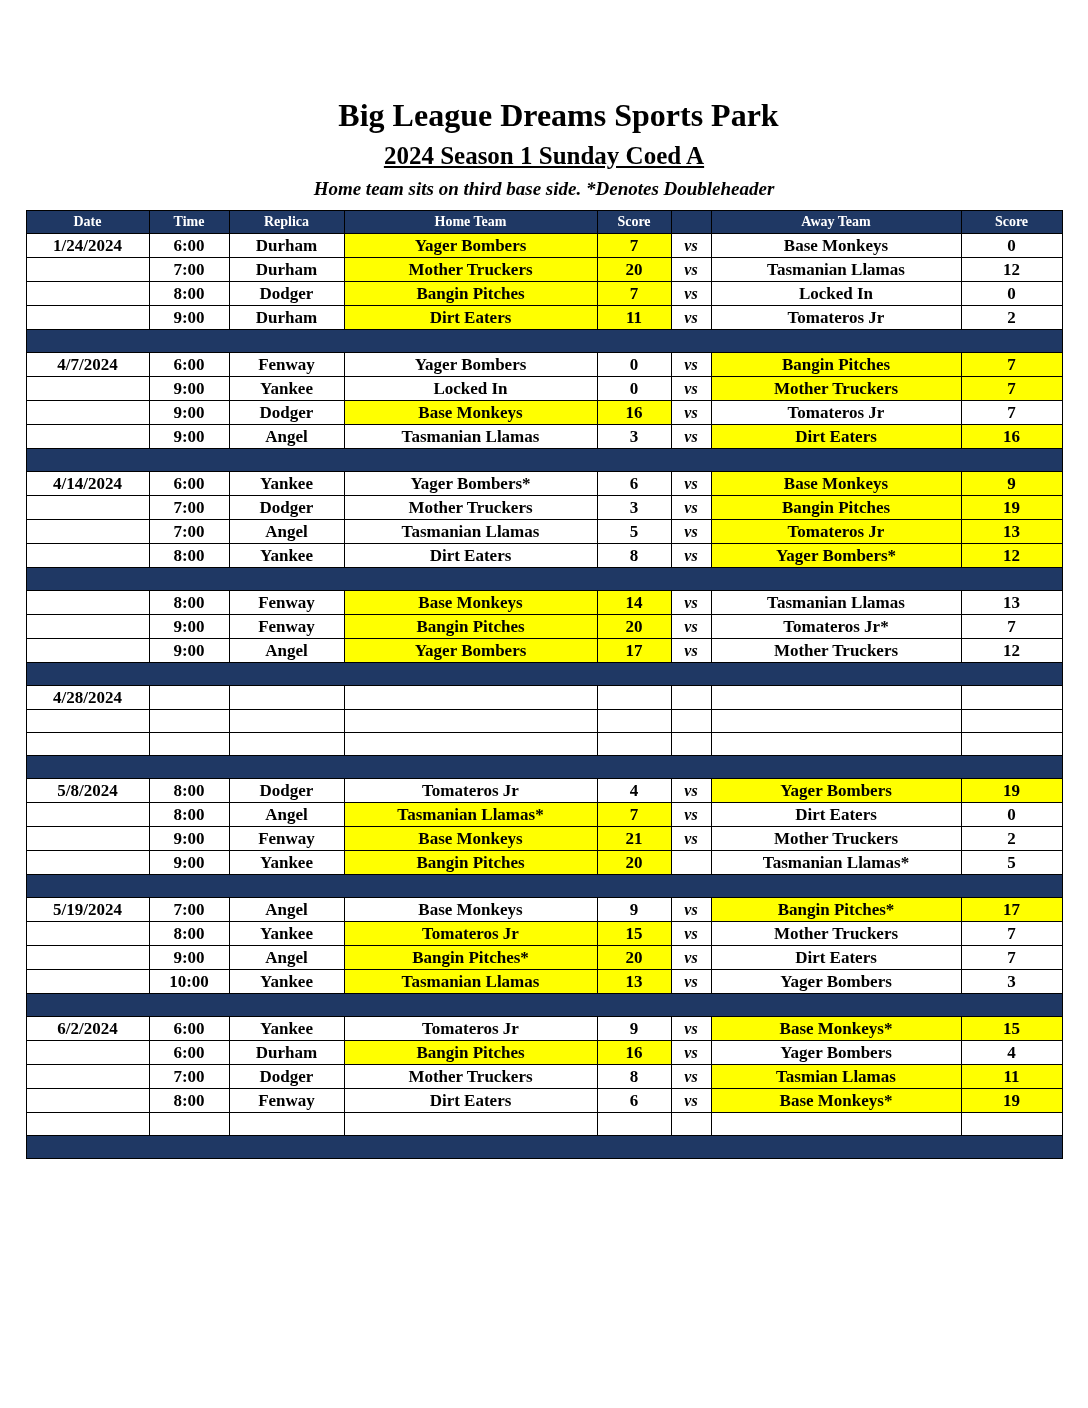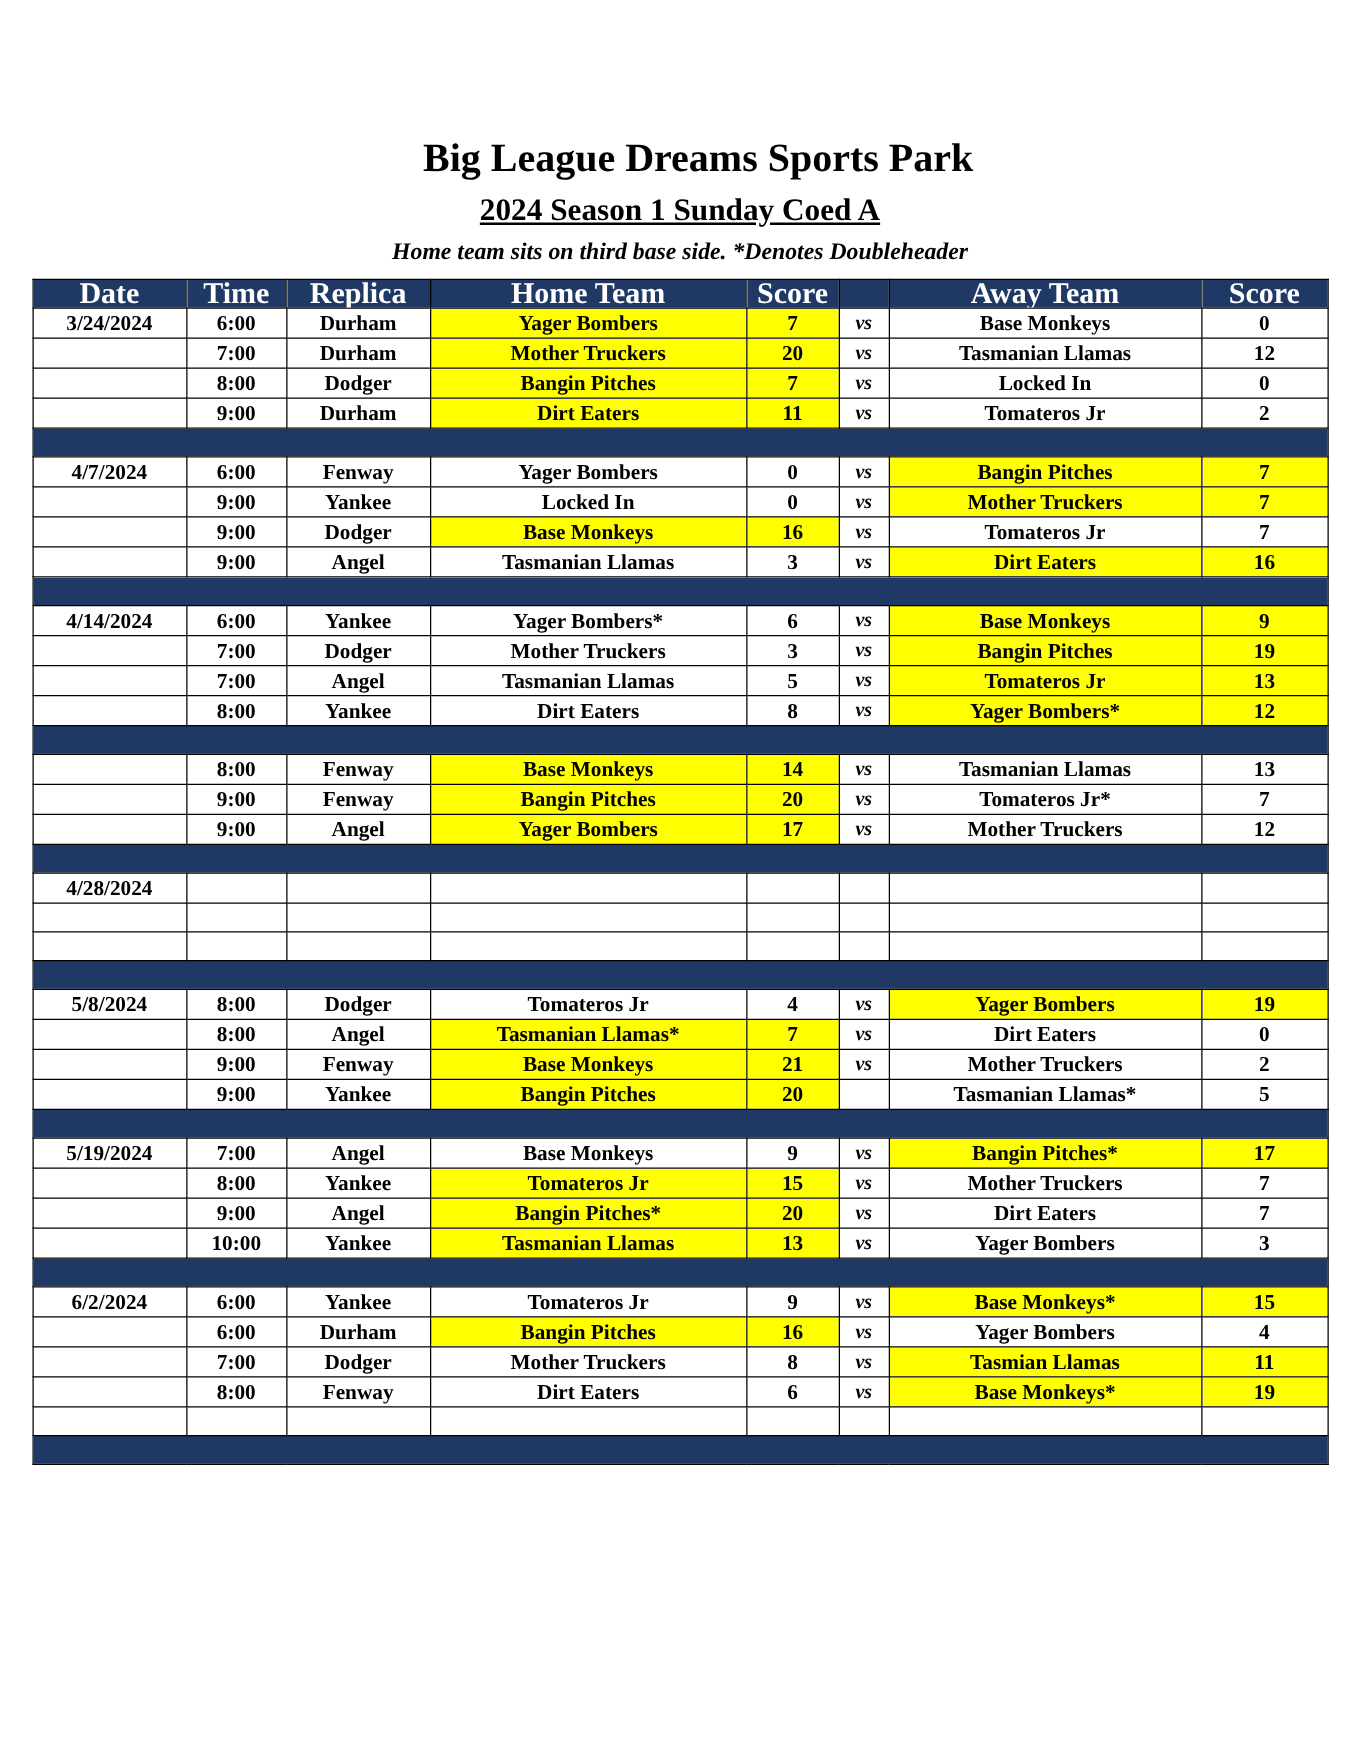--- a/index.html
+++ b/index.html
@@ -10,21 +10,21 @@
     background: #ffffff;
     font-family: "Liberation Serif", serif;
     color: #000;
   }
   .page { padding-top: 98px; }
   .title {
     text-align: center;
     font-weight: 700;
     font-size: 32px;
     line-height: 1.05;
-    margin: 12px;
+    margin: 1px;
     padding-left: 29px;
   }
   .subtitle {
     text-align: center;
     font-weight: 700;
     font-size: 25px;
     line-height: 1.05;
     margin: 10px 0 0 0;
     text-decoration: underline;
   }
@@ -48,21 +48,21 @@
     text-align: center;
     font-weight: 700;
     font-size: 17px;
     line-height: 23px;
     overflow: hidden;
     white-space: nowrap;
   }
   .schedule thead th {
     background: var(--navy, #1F3864);
     color: #fff;
-    font-size: 24px;
+    font-size: 14px;
     height: 22px;
     line-height: 22px;
   }
   .schedule td.sep {
     background: var(--navy, #1F3864);
   }
   .schedule td.vs {
     font-style: italic;
     font-size: 16px;
   }
@@ -99,21 +99,21 @@
         <th>Replica</th>
         <th>Home Team</th>
         <th>Score</th>
         <th></th>
         <th>Away Team</th>
         <th>Score</th>
       </tr>
     </thead>
     <tbody>
         <tr>
-          <td>3/24/2024</td>
+          <td>1/24/2024</td>
           <td>6:00</td>
           <td>Durham</td>
           <td class="win">Yager Bombers</td>
           <td class="win">7</td>
           <td class="vs">vs</td>
           <td>Base Monkeys</td>
           <td>0</td>
         </tr>
         <tr>
           <td></td>

